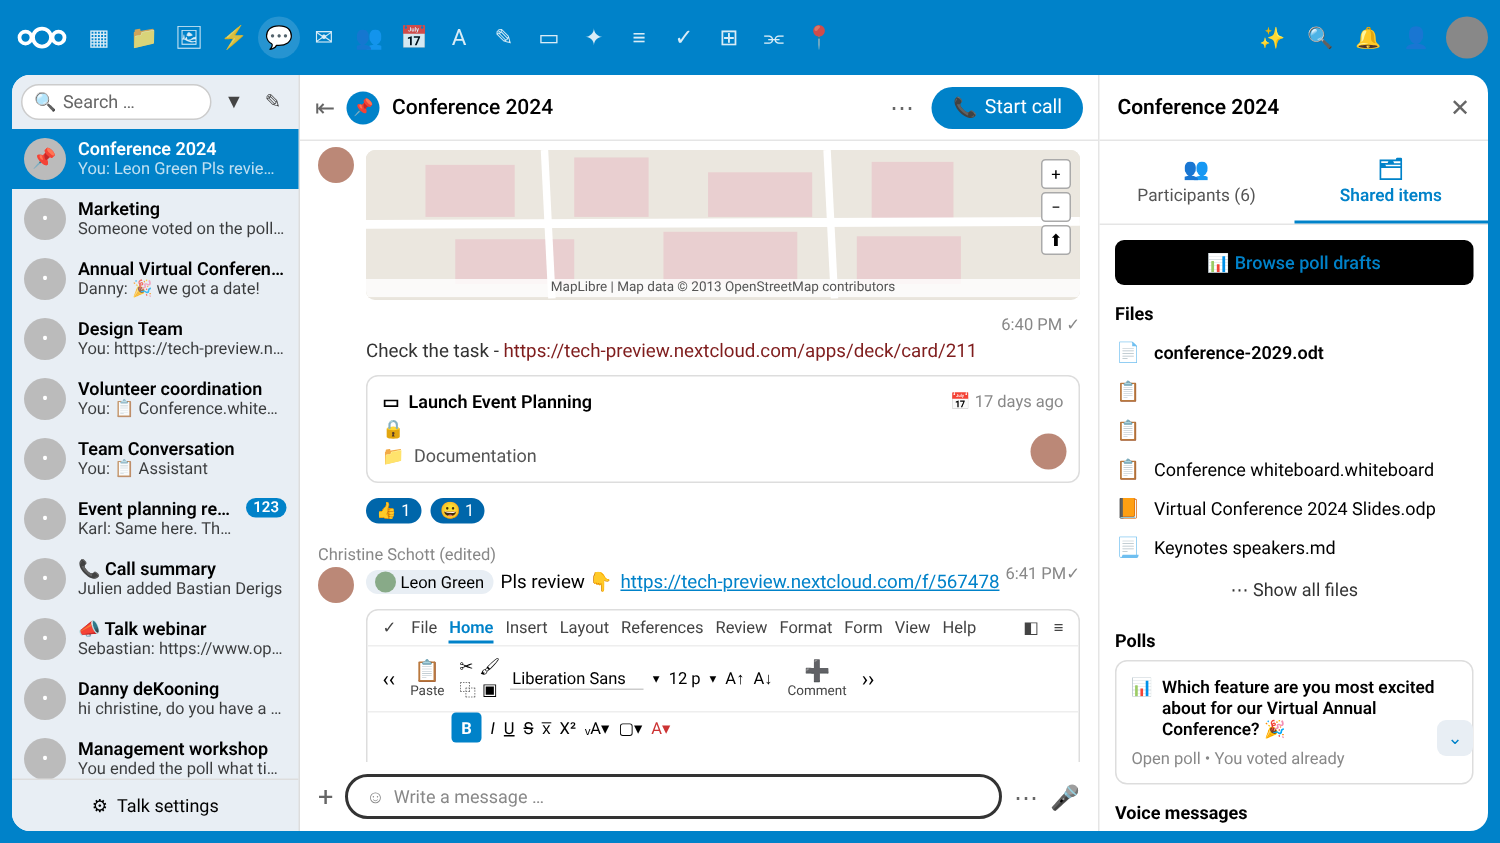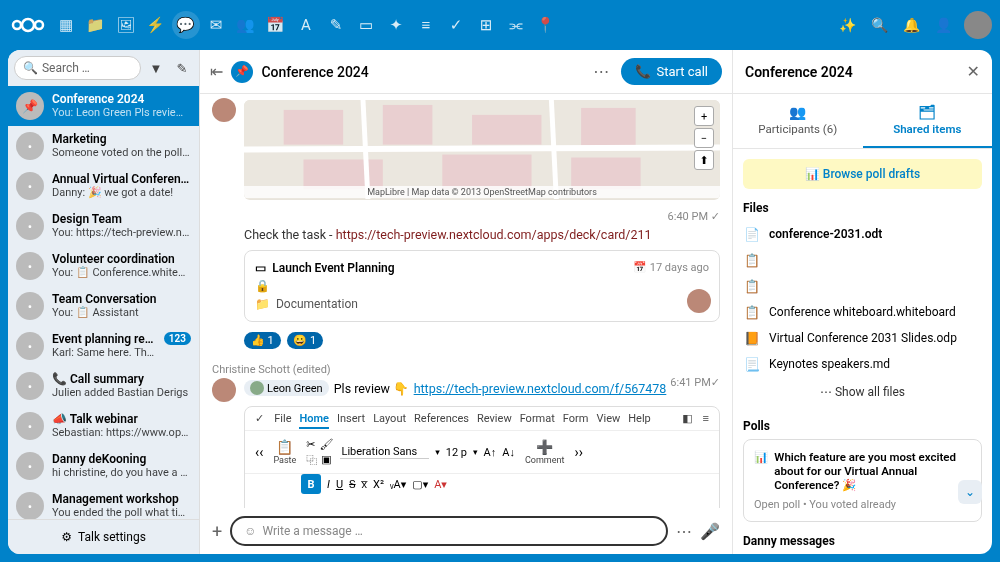--- a/index.html
+++ b/index.html
@@ -66,21 +66,21 @@
 .compose-input{flex:1;border:2px solid #333;border-radius:20px;padding:6px 12px;font-size:12px;display:flex;align-items:center;gap:6px;color:#888}
 .rightpanel{width:260px;border-left:1px solid #e5e5e5;display:flex;flex-direction:column}
 .rp-header{height:44px;display:flex;align-items:center;justify-content:space-between;padding:0 12px;border-bottom:1px solid #e5e5e5}
 .rp-header .rptitle{font-size:14px;font-weight:600}
 .rp-header .rpclose{cursor:pointer;color:#666}
 .rp-tabs{display:flex;border-bottom:1px solid #e5e5e5}
 .rp-tab{flex:1;text-align:center;padding:10px 4px;font-size:11.5px;cursor:pointer;color:#555}
 .rp-tab.active{color:#0082c9;border-bottom:2px solid #0082c9;font-weight:600}
 .rp-tab .tabicon{display:block;font-size:14px;margin-bottom:2px}
 .rp-body{flex:1;overflow-y:auto;padding:10px}
-.poll-banner{background:#fef9c3;border-radius:6px;padding:8px;text-align:center;font-size:12px;color:#0082c9;cursor:pointer;font-weight:500}
+.poll-banner{background:#000000;border-radius:6px;padding:8px;text-align:center;font-size:12px;color:#0082c9;cursor:pointer;font-weight:500}
 .rp-section{margin-top:12px}
 .rp-section-title{font-size:12px;font-weight:700;margin-bottom:6px}
 .file-item{display:flex;align-items:center;gap:8px;padding:4px 0;font-size:12px;cursor:pointer}
 .file-item .ficon{width:18px;height:18px;display:flex;align-items:center;justify-content:center;font-size:13px}
 .file-item.bold{font-weight:600}
 .show-all{text-align:center;font-size:12px;padding:8px;cursor:pointer;color:#333}
 .poll-card{border:1px solid #ddd;border-radius:8px;padding:10px;font-size:11.5px}
 .poll-q{font-weight:600;display:flex;gap:6px}
 .poll-status{color:#888;margin-top:6px;font-size:11px}
 .mapsvg{position:absolute;inset:0}
@@ -379,52 +379,52 @@
       <div class="rp-tab"><span class="tabicon">👥</span><span>Participants (6)</span></div>
       <div class="rp-tab active"><span class="tabicon">🗂</span><span>Shared items</span></div>
     </div>
     <div class="rp-body">
       <div class="poll-banner"><span>📊</span> <span>Browse poll drafts</span></div>
       <div class="rp-section">
         <div class="rp-section-title">Files</div>
         <div id="files-list">
             <div class="file-item bold">
               <span class="ficon" style="color:#1e88e5">📄</span>
-              <span>conference-2031.odt</span>
+              <span>conference-2029.odt</span>
             </div>
             <div class="file-item">
               <span class="ficon" style="color:#777">📋</span>
             </div>
             <div class="file-item">
               <span class="ficon" style="color:#777">📋</span>
             </div>
             <div class="file-item">
               <span class="ficon" style="color:#777">📋</span>
               <span>Conference whiteboard.whiteboard</span>
             </div>
             <div class="file-item">
               <span class="ficon" style="color:#f57c00">📙</span>
-              <span>Virtual Conference 2031 Slides.odp</span>
+              <span>Virtual Conference 2024 Slides.odp</span>
             </div>
             <div class="file-item">
               <span class="ficon" style="color:#777">📃</span>
               <span>Keynotes speakers.md</span>
             </div>
           </div>
         <div class="show-all">⋯ <span>Show all files</span></div>
       </div>
       <div class="rp-section">
         <div class="rp-section-title">Polls</div>
         <div class="poll-card">
           <div class="poll-q">
               <span>📊</span>
               <span>Which feature are you most excited about for our Virtual Annual Conference? 🎉</span>
             </div>
           <div class="poll-status">Open poll • You voted already</div>
         </div>
       </div>
       <div class="rp-section">
-        <div class="rp-section-title">Danny messages</div>
+        <div class="rp-section-title">Voice messages</div>
 
       </div>
     </div>
   </div>
 </div>
 
 </body></html>

